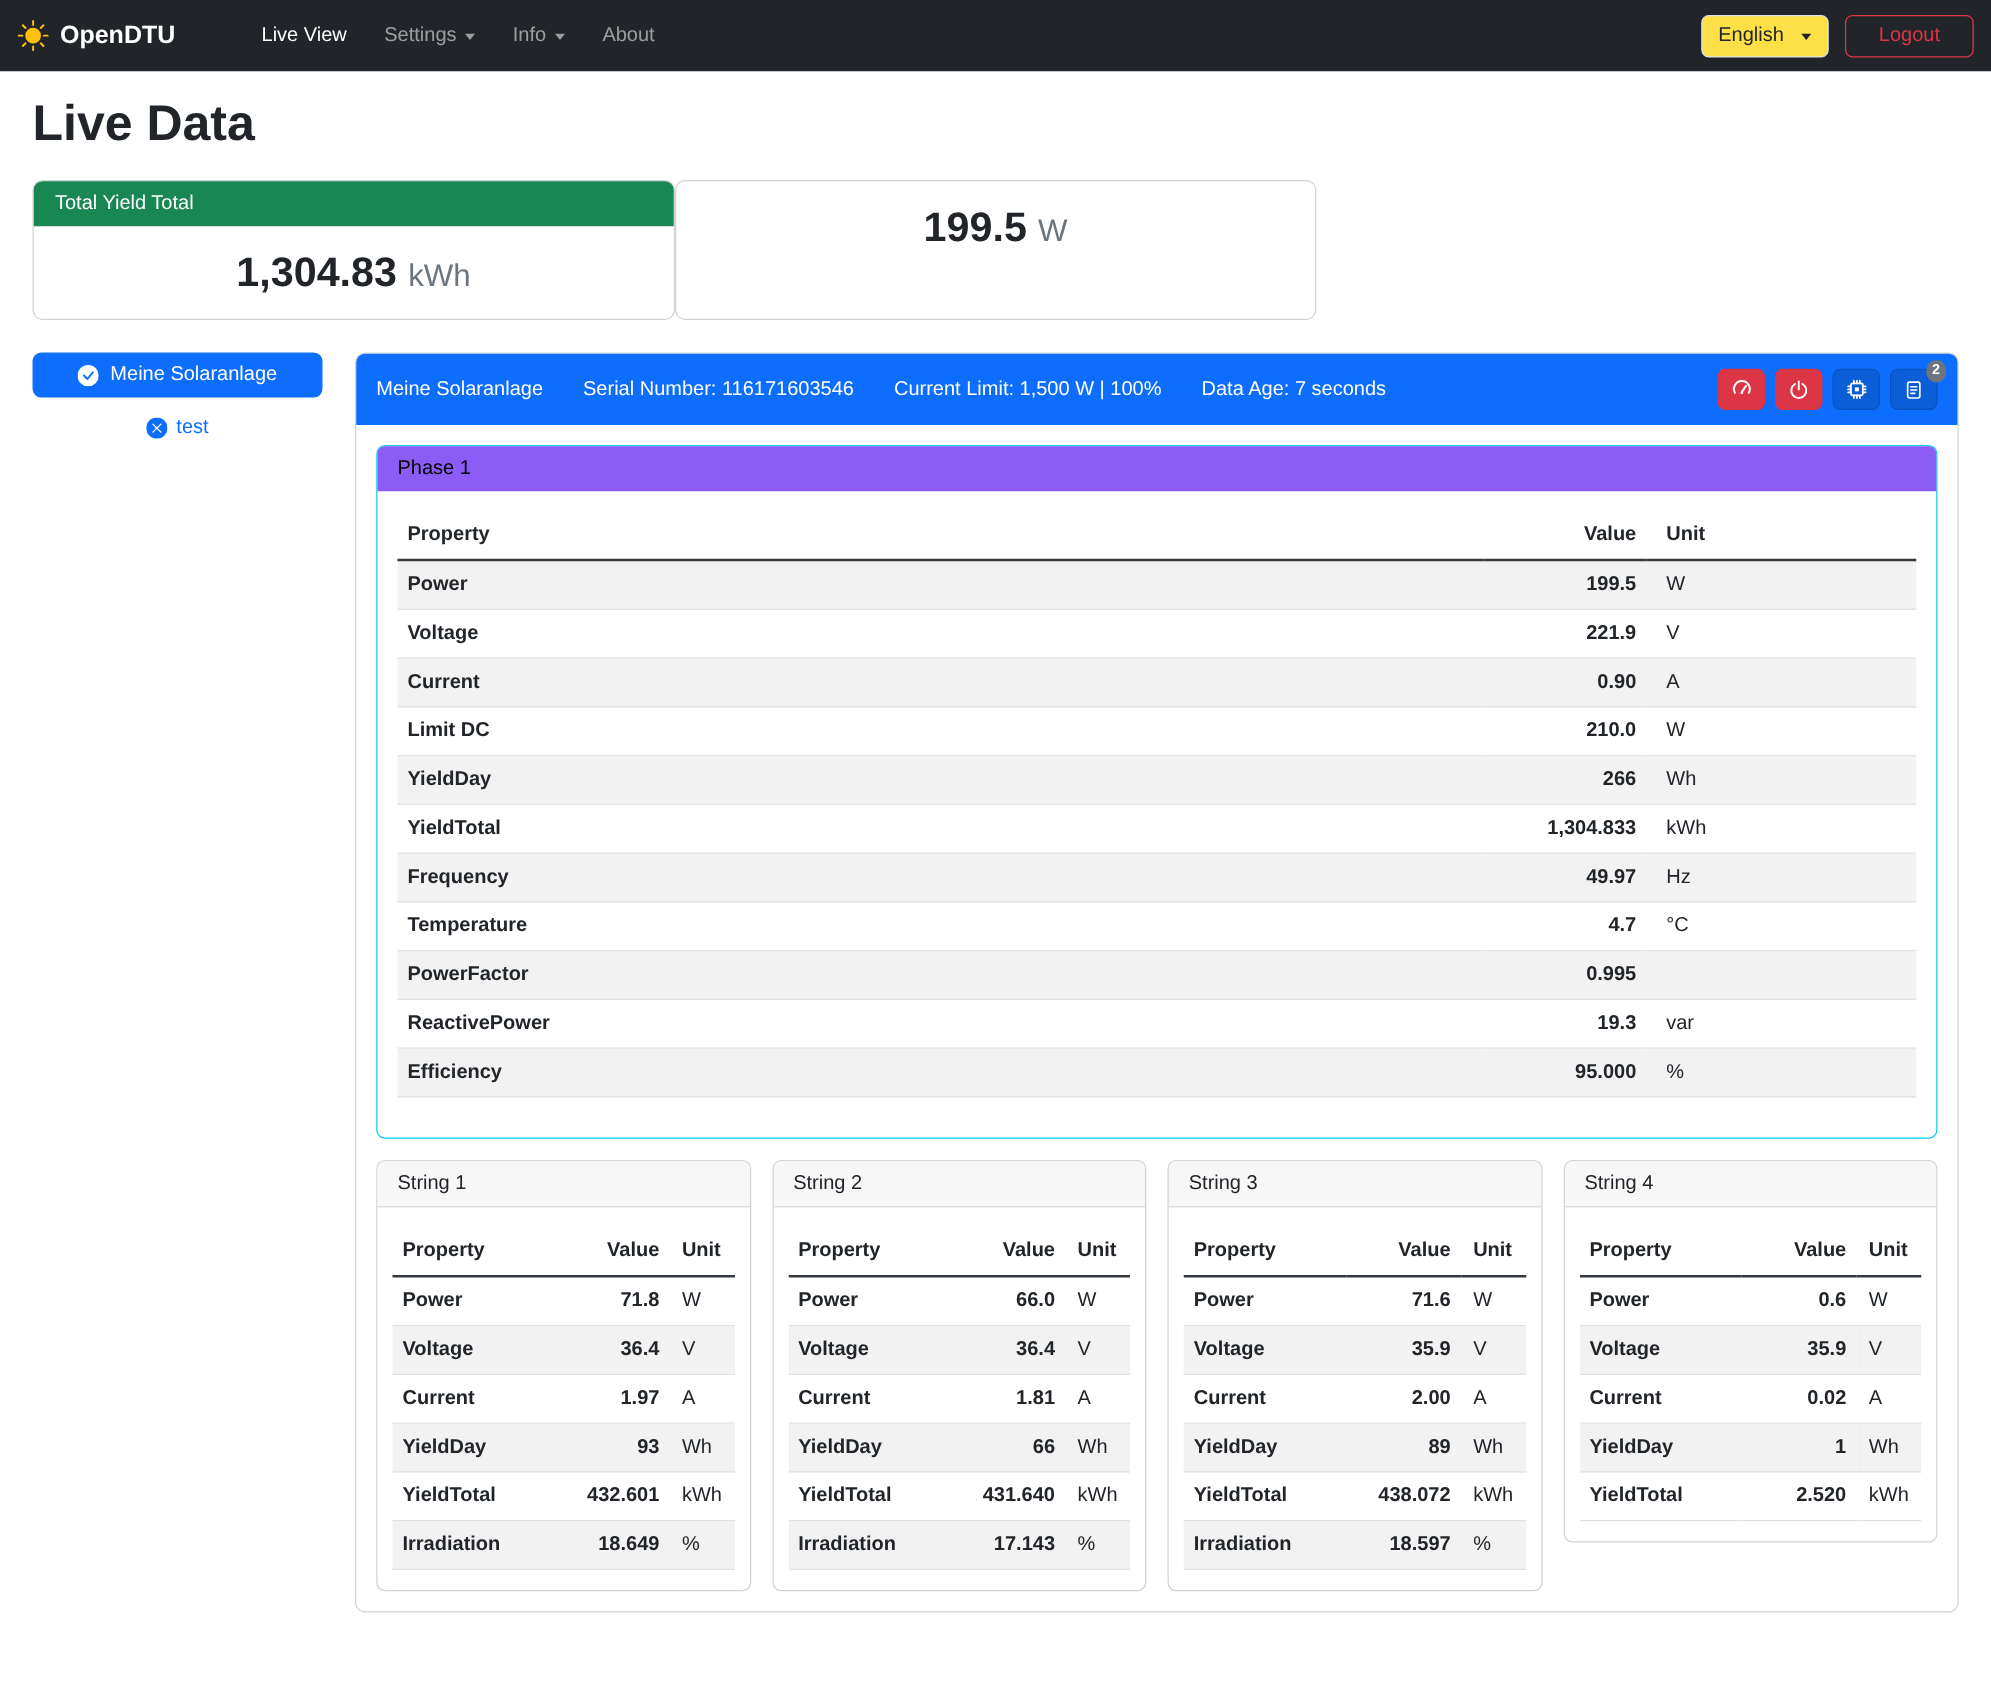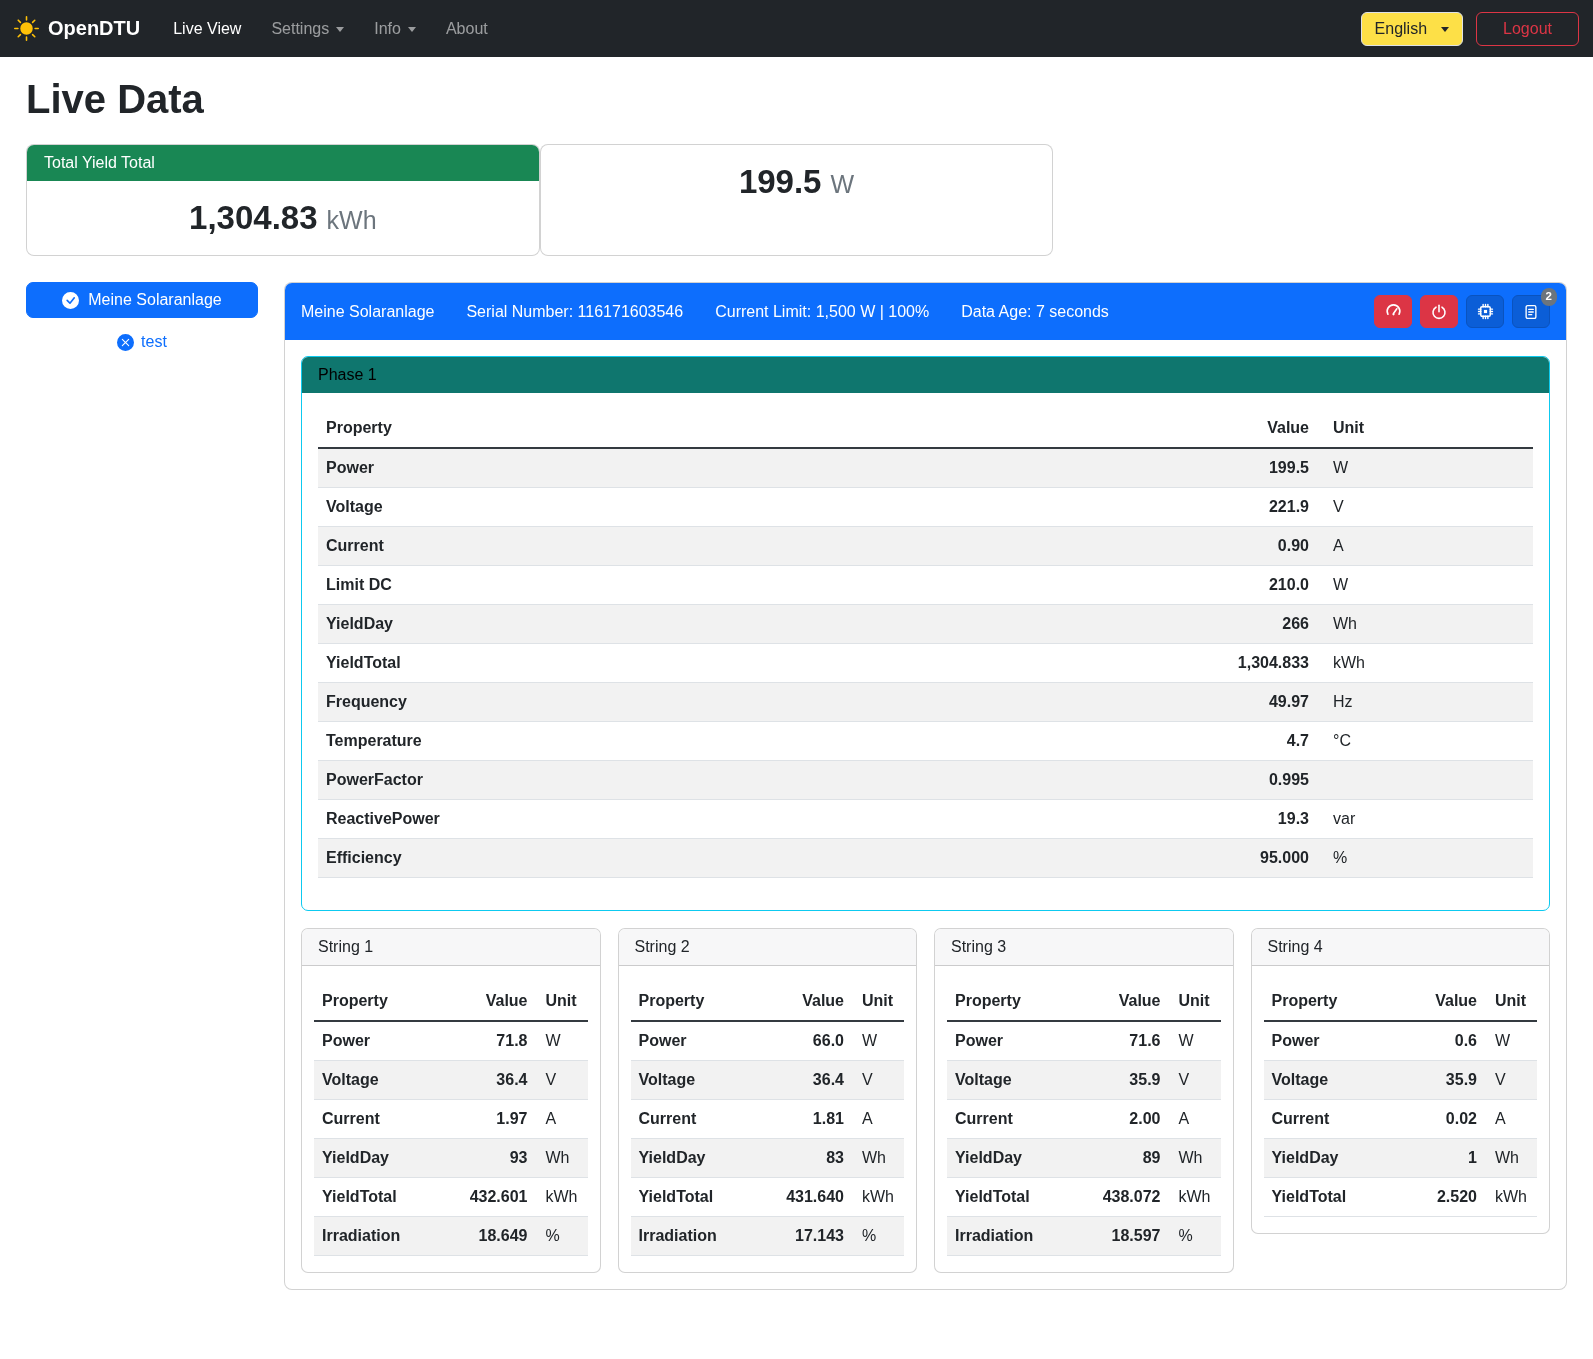--- a/index.html
+++ b/index.html
@@ -12,20 +12,21 @@
   }
   [data-interactable="true"] { cursor: pointer; }
 
   
   .navbar {
     height: 57px;
     background: #212529;
     display: flex;
     align-items: center;
     padding: 0 14px;
+    gap: 36px;
   }
   .brand {
     display: flex; align-items: center; gap: 9px;
     color: #fff; font-size: 20px; font-weight: 700;
     margin-right: 18px;
   }
   .brand svg { display: block; }
   .nav-links { display: flex; align-items: flex-start; }
   .nav-link {
     color: rgba(255,255,255,.55);
@@ -119,21 +120,21 @@
     background: #6c757d; color: #fff;
     font-size: 11.5px; line-height: 1;
     padding: 3px 5px; border-radius: 9px;
     font-weight: 700;
   }
   .inverter-body { padding: 16px; }
 
   
   .phase-card { border: 1px solid #0dcaf0; border-radius: 7px; background: #fff; }
   .phase-header {
-    background: #0f766e; color: #000;
+    background: #8b5cf6; color: #000;
     padding: 9px 16px; font-size: 16px;
     border-radius: 6px 6px 0 0;
   }
   .phase-body { padding: 16px; }
 
   
   table.tbl { width: 100%; border-collapse: collapse; margin-bottom: 16px; }
   .tbl th, .tbl td { padding: 10px 8px; font-size: 16px; text-align: left; vertical-align: middle; }
   .tbl thead tr { border-bottom: 2px solid #343a40; }
   .tbl tbody tr { border-bottom: 1px solid #dee2e6; }
@@ -412,21 +413,21 @@
                       <td class="val" data-interactable="false">36.4</td>
                       <td class="unit" data-interactable="false">V</td>
                     </tr>
                   <tr data-interactable="false">
                       <td class="prop" data-interactable="false">Current</td>
                       <td class="val" data-interactable="false">1.81</td>
                       <td class="unit" data-interactable="false">A</td>
                     </tr>
                   <tr data-interactable="false">
                       <td class="prop" data-interactable="false">YieldDay</td>
-                      <td class="val" data-interactable="false">83</td>
+                      <td class="val" data-interactable="false">66</td>
                       <td class="unit" data-interactable="false">Wh</td>
                     </tr>
                   <tr data-interactable="false">
                       <td class="prop" data-interactable="false">YieldTotal</td>
                       <td class="val" data-interactable="false">431.640</td>
                       <td class="unit" data-interactable="false">kWh</td>
                     </tr>
                   <tr data-interactable="false">
                       <td class="prop" data-interactable="false">Irradiation</td>
                       <td class="val" data-interactable="false">17.143</td>

